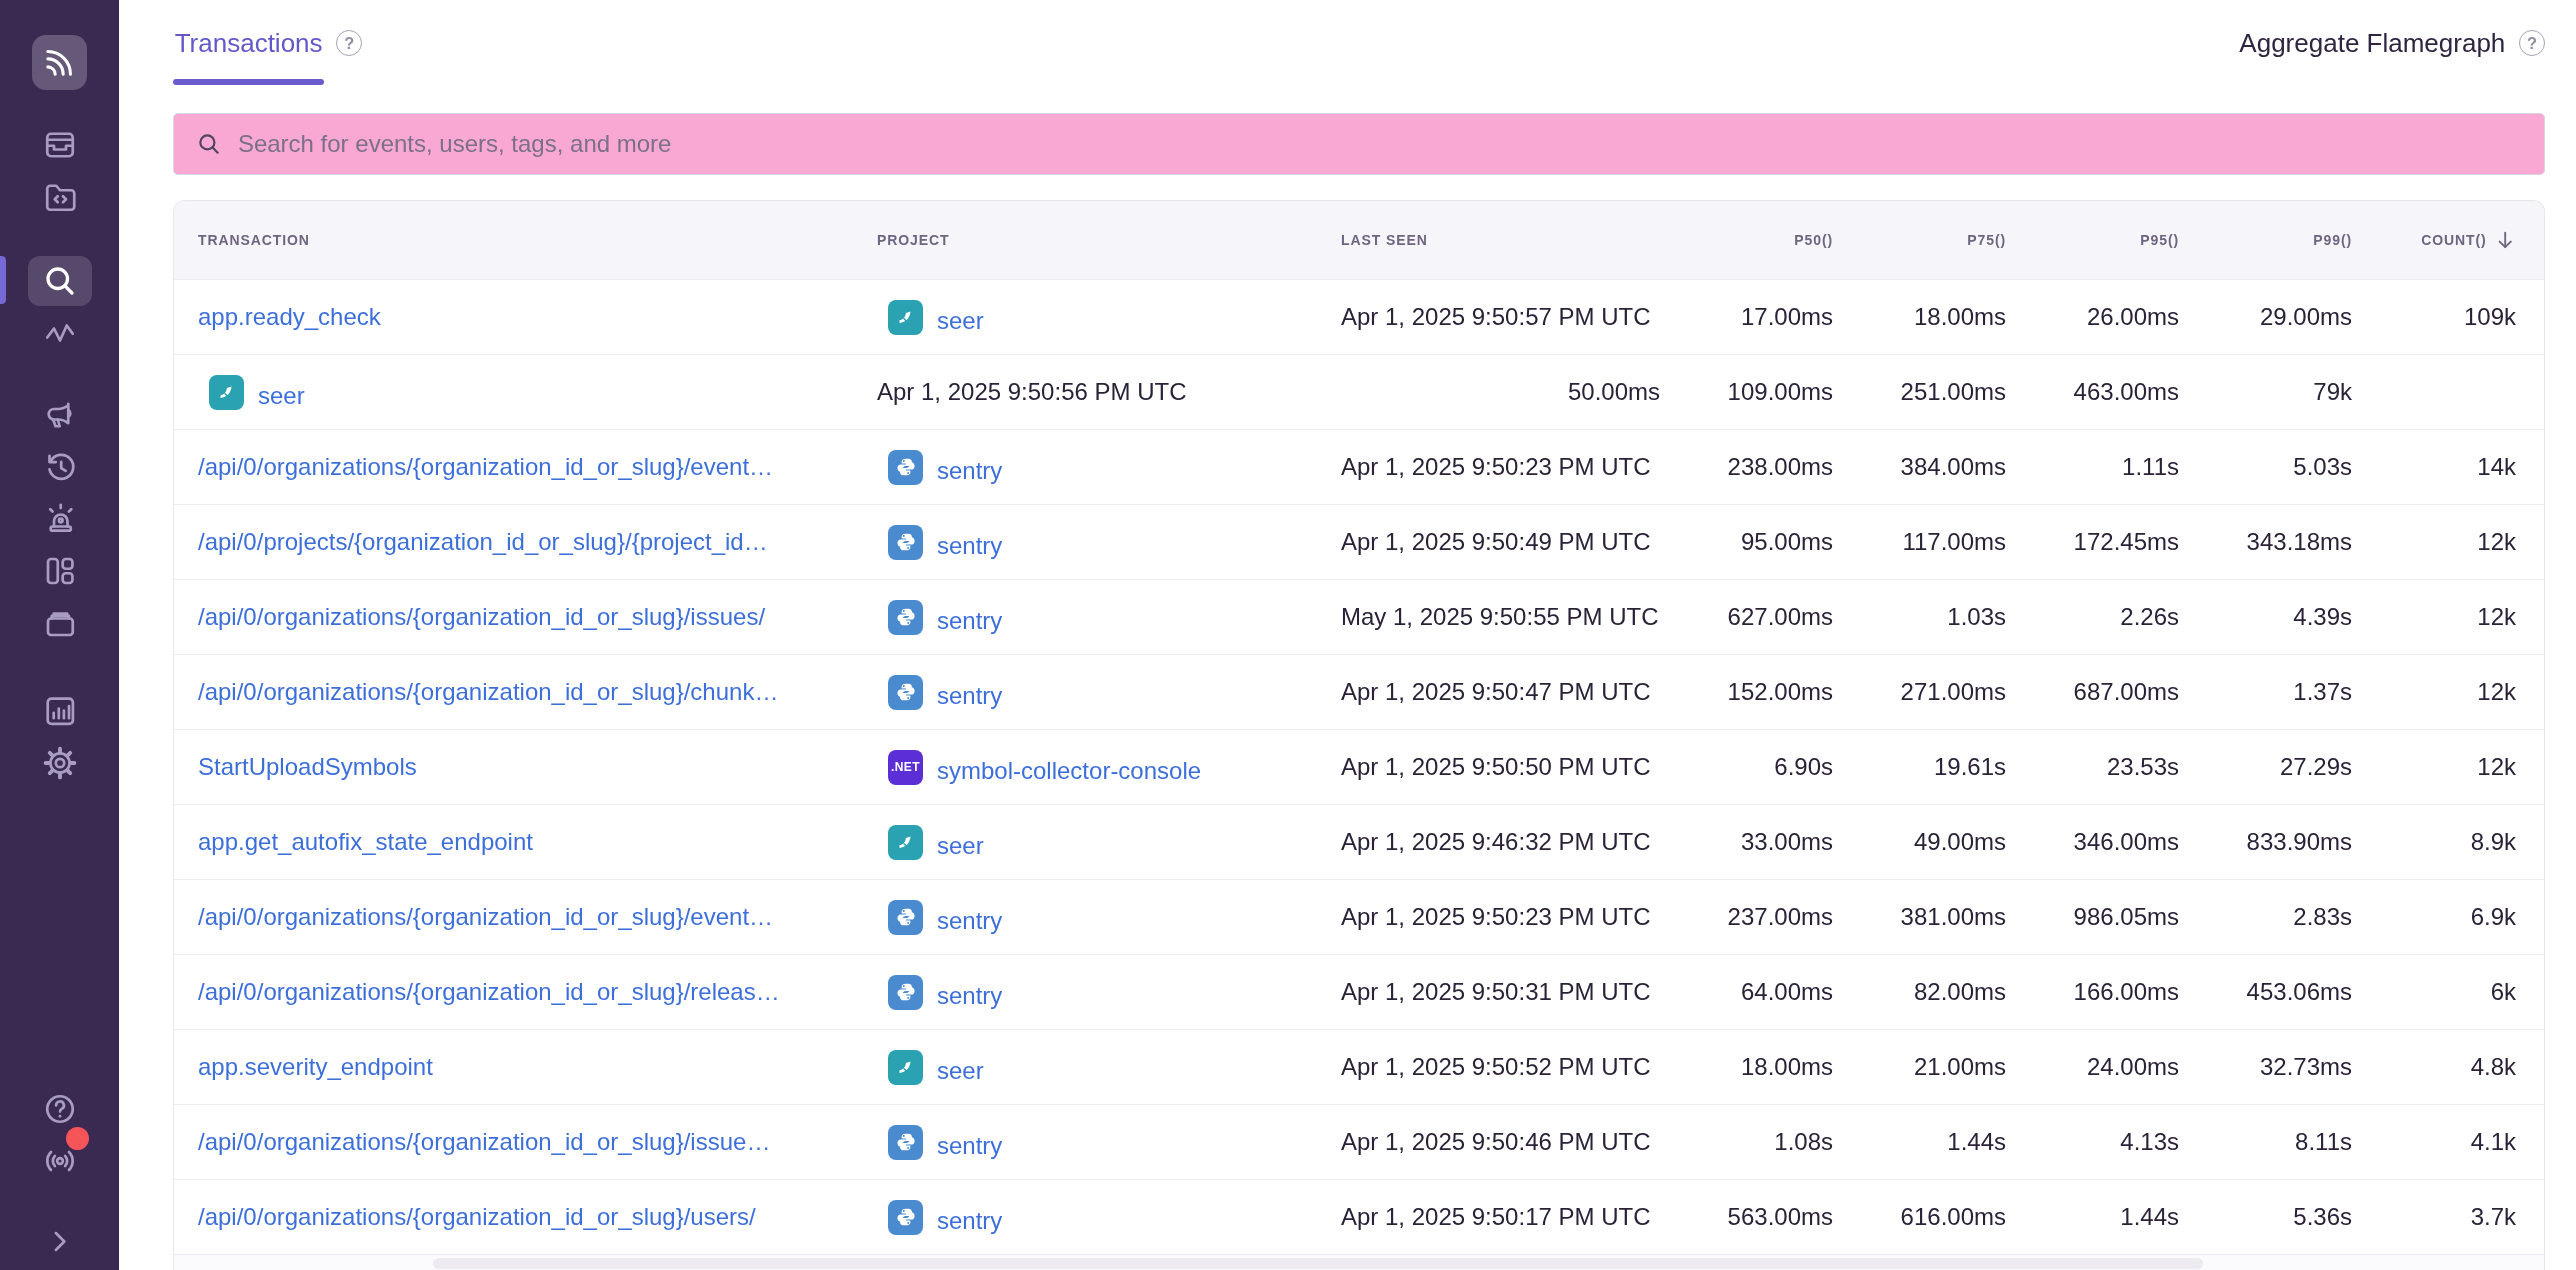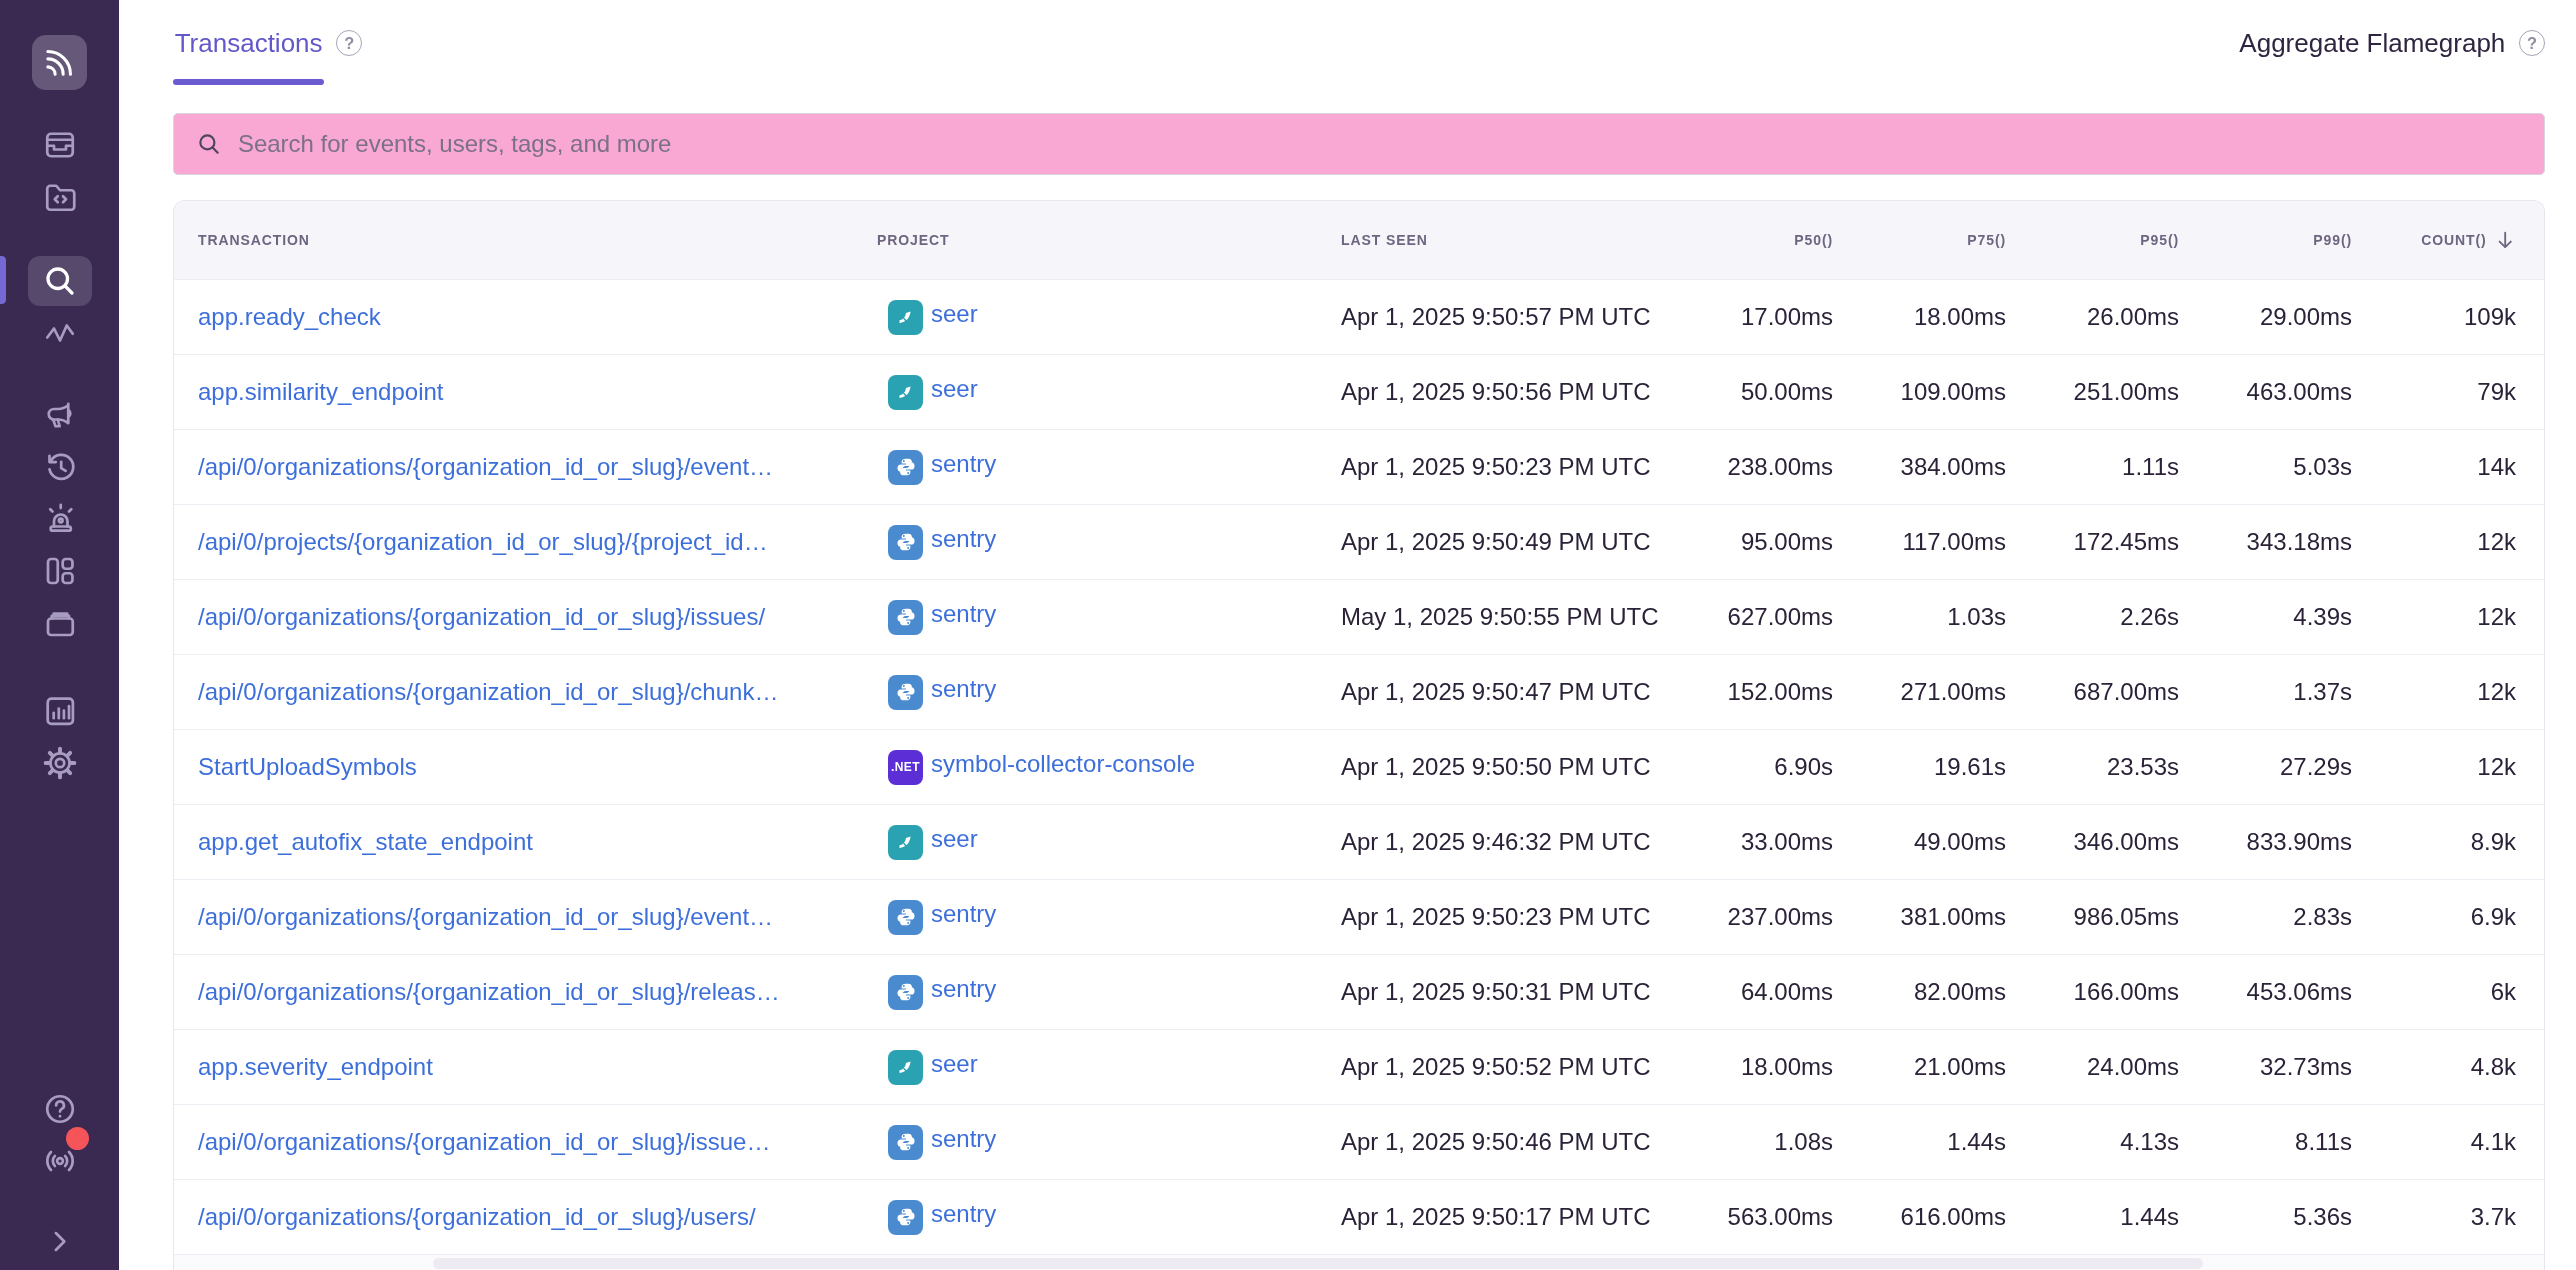--- a/index.html
+++ b/index.html
@@ -116,21 +116,21 @@
   .h-count { display: flex; justify-content: flex-end; align-items: center; gap: 7px; }
   .h-count svg { width: 22.4px; height: 22.4px; stroke: #6e6580; fill: none; stroke-width: 2; stroke-linecap: round; stroke-linejoin: round; }
 
   .trow { height: 75px; border-top: 1.7px solid #efecf3; background: #ffffff; }
   .link {
     color: #3d6fdb; text-decoration: none; font-size: 24px;
     white-space: nowrap; overflow: hidden; text-overflow: ellipsis; display: block;
     cursor: pointer;
   }
   .c-transaction { min-width: 0; padding-right: 26px; }
-  .c-project { display: flex; align-items: flex-start; gap: 8px; min-width: 0; padding-left: 11px; }
+  .c-project { display: flex; align-items: flex-end; gap: 14px; min-width: 0; padding-left: 11px; }
   .ptile {
     width: 35px; height: 35px; border-radius: 8px; flex-shrink: 0;
     display: flex; align-items: center; justify-content: center;
   }
   .ptile svg { width: 26px; height: 26px; display: none; }
   .ptile .i-dotnet { display: none; color: #ffffff; font-size: 12px; font-weight: 700; letter-spacing: 0.4px; }
   .type-seer   { background: #2aa2b1; }
   .type-python { background: #4a8bd0; }
   .type-dotnet { background: #5b2ed6; }
   .type-seer .i-seer, .type-python .i-python { display: block; }
@@ -348,23 +348,20 @@
     </div>
     <div class="cell c-lastseen">Apr 1, 2025 9:50:57 PM UTC</div>
     <div class="cell c-num">17.00ms</div>
     <div class="cell c-num">18.00ms</div>
     <div class="cell c-num">26.00ms</div>
     <div class="cell c-num">29.00ms</div>
     <div class="cell c-num">109k</div>
   </div>
 
   <div class="trow grid-row">
-    <div class="cell c-transaction">
-      <a class="link">app.similarity_endpoint</a>
-    </div>
     <div class="cell c-project">
       <span class="ptile type-seer">
         <svg class="i-seer" viewBox="0 0 24 24">
           <path fill="#ffffff" d="M6 17.6c6-.7 9.4-4.2 10.2-10.6l-4.3 1.3c-.4 3.6-2.1 5.9-5.9 6.8z"></path>
           <path d="m10.2 13.6 2 2.1" stroke="#2aa2b1" stroke-width="1.4" fill="none" stroke-linecap="round"></path>
         </svg>
 
       </span>
       <a class="link">seer</a>
     </div>

